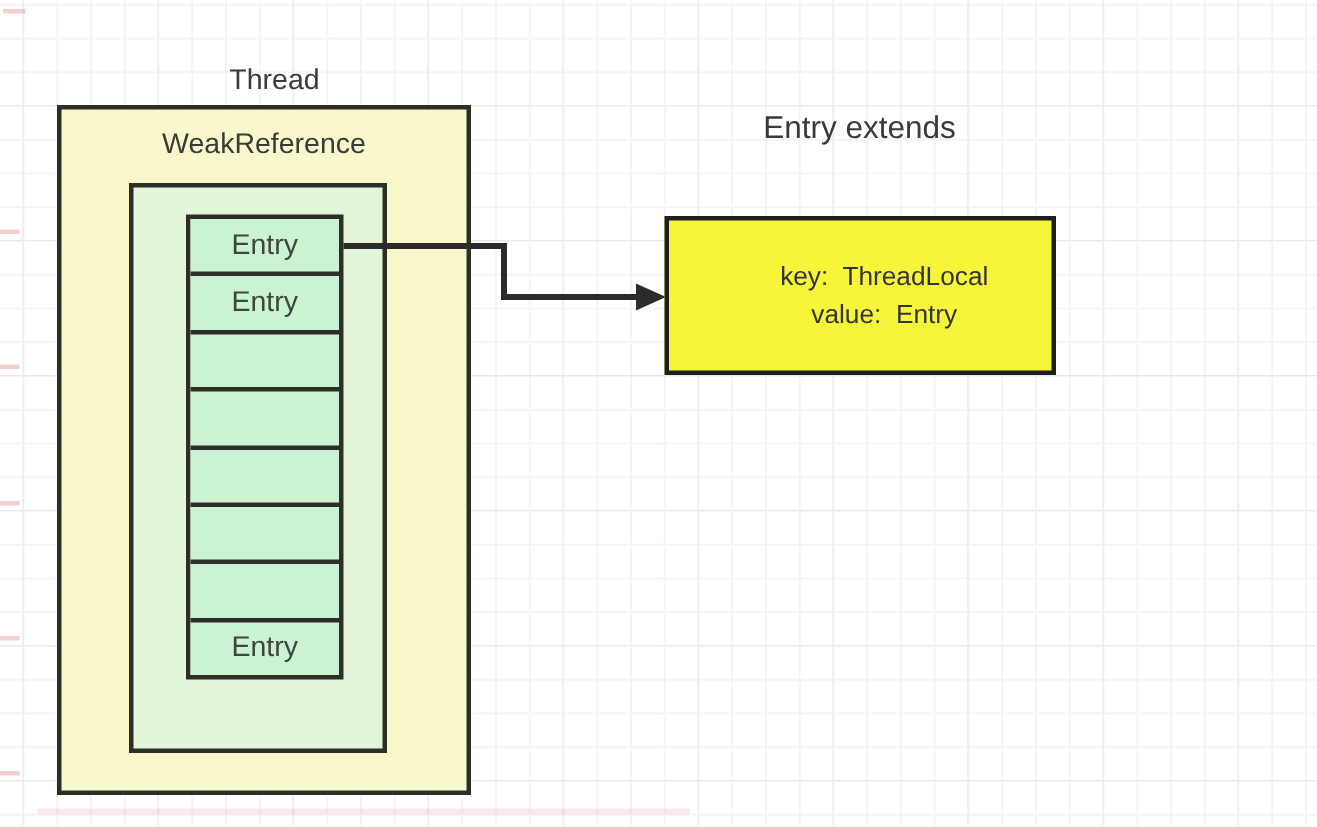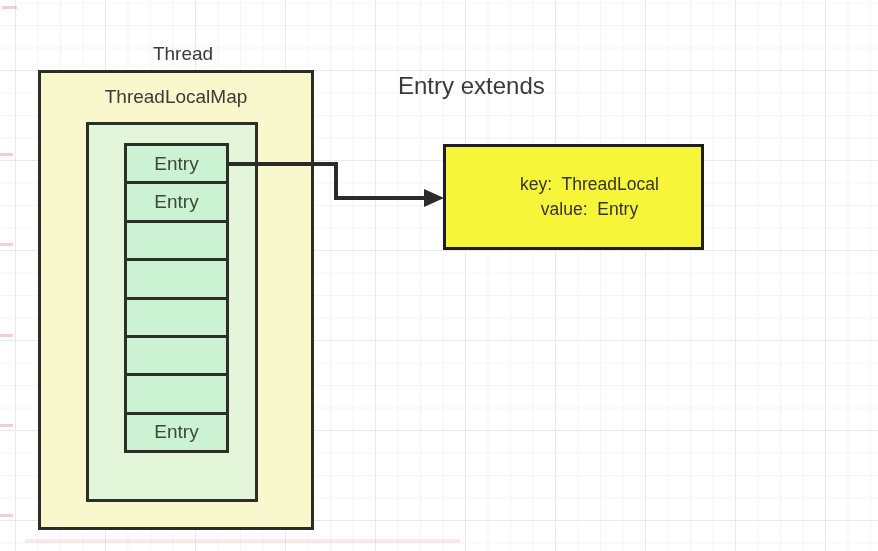--- a/index.html
+++ b/index.html
@@ -35,21 +35,21 @@
   }
   .cell{
     flex:1;display:flex;align-items:center;justify-content:center;
     background:var(--cell-fill,#cbf2d3);
     border-top:3px solid var(--border,#2e2e28);
     font-size:19px;color:#3c473c;
   }
   .cell:first-child{border-top:none;}
   .note{
     position:absolute;left:398px;top:74px;width:350px;
-    text-align:left;font-size:24px;line-height:24px;color:#3a3a3a;
+    text-align:center;font-size:21px;line-height:24px;color:#3a3a3a;
   }
   .entry-box{
     left:443px;top:144px;width:261px;height:106px;
     background:var(--entry-box-fill,#f7f53a);border-color:#1e1e1e;
     display:flex;flex-direction:column;align-items:center;justify-content:center;
     font-size:17.5px;line-height:25px;color:#333;
   }
   .entry-box div{white-space:pre;}
   .arrow-svg{position:absolute;left:0;top:0;pointer-events:none;}
   .redmark{position:absolute;background:rgba(225,105,105,0.32);}
@@ -63,21 +63,21 @@
   <div class="redmark" style="left:2px;top:6px;width:15px;height:3px;"></div>
   <div class="redmark" style="left:0;top:153px;width:13px;height:3px;"></div>
   <div class="redmark" style="left:0;top:243px;width:13px;height:3px;"></div>
   <div class="redmark" style="left:0;top:334px;width:13px;height:3px;"></div>
   <div class="redmark" style="left:0;top:424px;width:13px;height:3px;"></div>
   <div class="redmark" style="left:0;top:514px;width:13px;height:3px;"></div>
   <div class="redmark faint" style="left:25px;top:539px;width:435px;height:4px;"></div>
 
   <div class="thread-label">Thread</div>
   <div class="box outer-box"></div>
-  <div class="map-label">ThreadLocalMap</div>
+  <div class="map-label">WeakReference</div>
   <div class="box inner-box"></div>
 
   <div class="cells">
     <div class="cell">Entry</div>
     <div class="cell">Entry</div>
     <div class="cell"></div>
     <div class="cell"></div>
     <div class="cell"></div>
     <div class="cell"></div>
     <div class="cell"></div>

